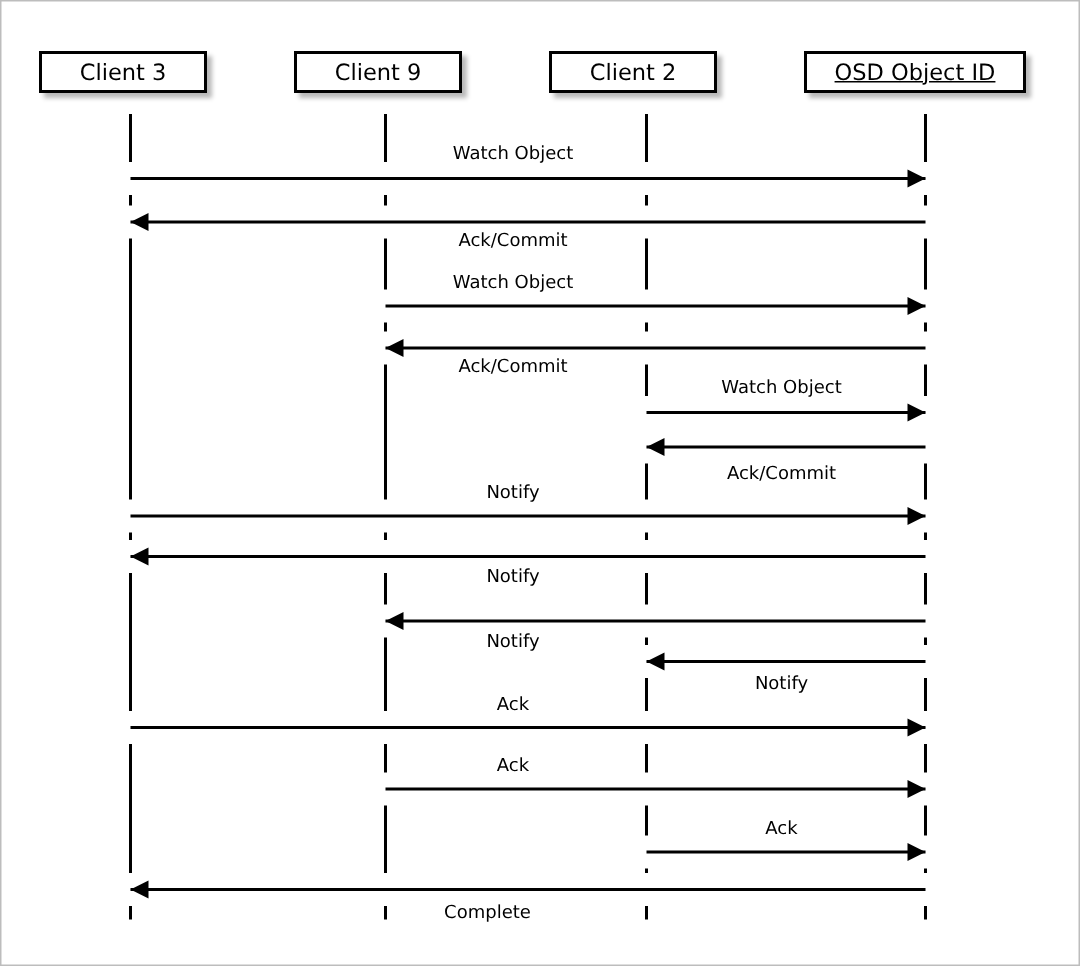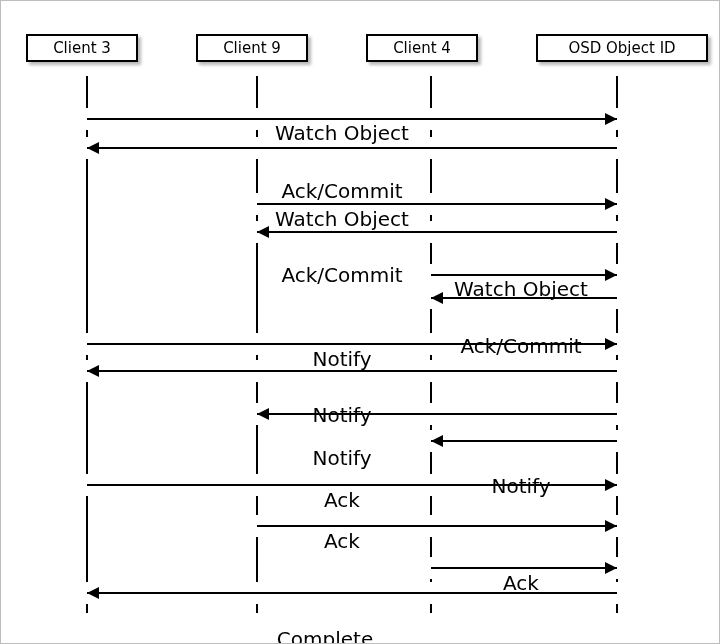--- a/index.html
+++ b/index.html
@@ -51,26 +51,25 @@
     border-bottom: 6px solid transparent;
   }
   .arrow-head.right {
     border-left: 12px solid #000000;
   }
   .arrow-head.left {
     border-right: 12px solid #000000;
   }
   .msg-label {
     position: absolute;
-    font-size: 20px;
+    font-size: 12px;
     line-height: 1;
     color: #000000;
     white-space: nowrap;
     transform: translateX(-50%);
-    margin-top: 27px;
   }
 </style>
 </head>
 <body>
 
 <div id="canvas">
   <div id="lifelines-layer">
       <div class="lifeline" style="left: 85px; top: 75px; height: 32px;"></div>
       <div class="lifeline" style="left: 85px; top: 129px; height: 7px;"></div>
       <div class="lifeline" style="left: 85px; top: 158px; height: 174px;"></div>
@@ -191,19 +190,19 @@
       </div>
     </div>
   <div id="actors-layer">
       <div class="actor-box" style="left: 25px; top: 33px; width: 112px; height: 28px;">
         <span>Client 3</span>
       </div>
       <div class="actor-box" style="left: 195px; top: 33px; width: 112px; height: 28px;">
         <span>Client 9</span>
       </div>
       <div class="actor-box" style="left: 365px; top: 33px; width: 112px; height: 28px;">
-        <span>Client 4</span>
-      </div>
-      <div class="actor-box" style="left: 535px; top: 33px; width: 172px; height: 28px;">
+        <span>Client 2</span>
+      </div>
+      <div class="actor-box" style="left: 535px; top: 33px; width: 148px; height: 28px; text-decoration: underline;">
         <span>OSD Object ID</span>
       </div>
     </div>
 </div>
 
 </body></html>

